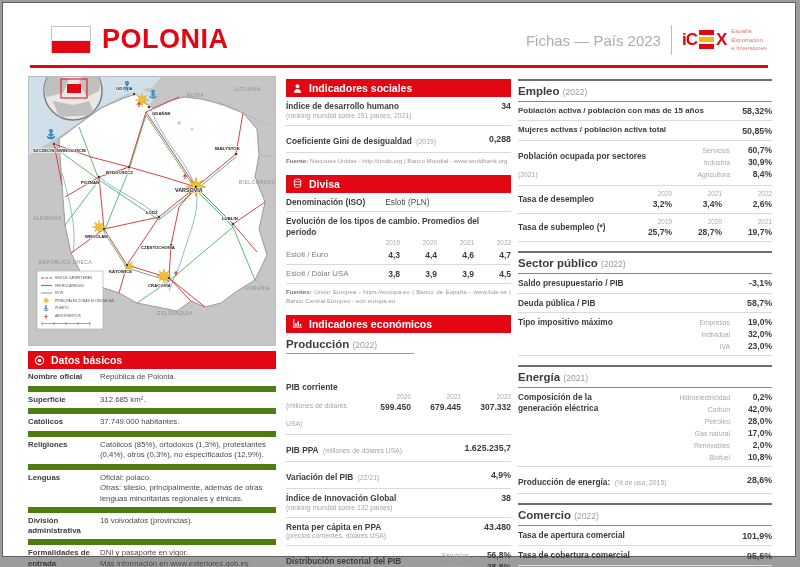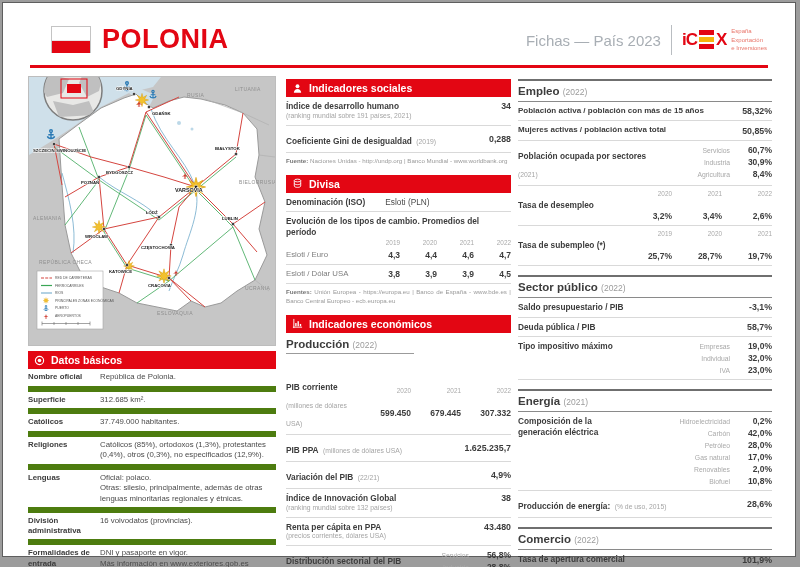--- a/index.html
+++ b/index.html
@@ -31,21 +31,21 @@
   
   .sec-bar{background:#e30613;color:#fff;font-weight:bold;font-size:10.5px;padding:3px 6px;display:flex;align-items:center;gap:6px;}
   .sec-icon{display:flex;align-items:center;}
   .row{display:flex;justify-content:space-between;align-items:center;padding:4px 0;border-bottom:1px solid #d9d9d9;}
   .row.top{align-items:flex-start;}
   .lbl{font-weight:bold;color:#3c3c3c;font-size:8.3px;line-height:1.3;}
   .note{font-weight:normal;color:#a5a5a5;font-size:6.8px;line-height:1.3;}
   .val{font-weight:bold;color:#3c3c3c;font-size:8.8px;text-align:right;white-space:nowrap;}
   .src{font-size:6.2px;color:#999;line-height:1.45;margin-top:4px;text-align:justify;}
   .src b{color:#777;}
-  .ygrid{display:grid;grid-template-columns:repeat(3,50px);justify-items:end;row-gap:14px;}
+  .ygrid{display:grid;grid-template-columns:repeat(3,50px);justify-items:end;row-gap:2px;}
   .ygrid.y4{grid-template-columns:repeat(4,37px);}
   .yr{color:#a9a9a9;font-size:6.4px;}
   .vv{font-weight:bold;font-size:8.5px;color:#3c3c3c;}
   .stack{display:flex;flex-direction:column;gap:2px;margin-left:auto;}
   .kv{display:flex;justify-content:flex-end;align-items:baseline;gap:8px;}
   .kv .k{color:#a9a9a9;font-size:6.8px;}
   .kv .v{font-weight:bold;font-size:8.5px;color:#3c3c3c;min-width:34px;text-align:right;}
   .mhead{font-size:11.5px;font-weight:bold;color:#3c3c3c;padding:5px 0 4px;position:relative;margin-bottom:18px;}
   .mhead .yr2{color:#9b9b9b;font-weight:normal;font-size:8.5px;}
   .mhead::after{content:"";position:absolute;left:0;bottom:0;width:57%;height:1px;background:#9b9b9b;}

